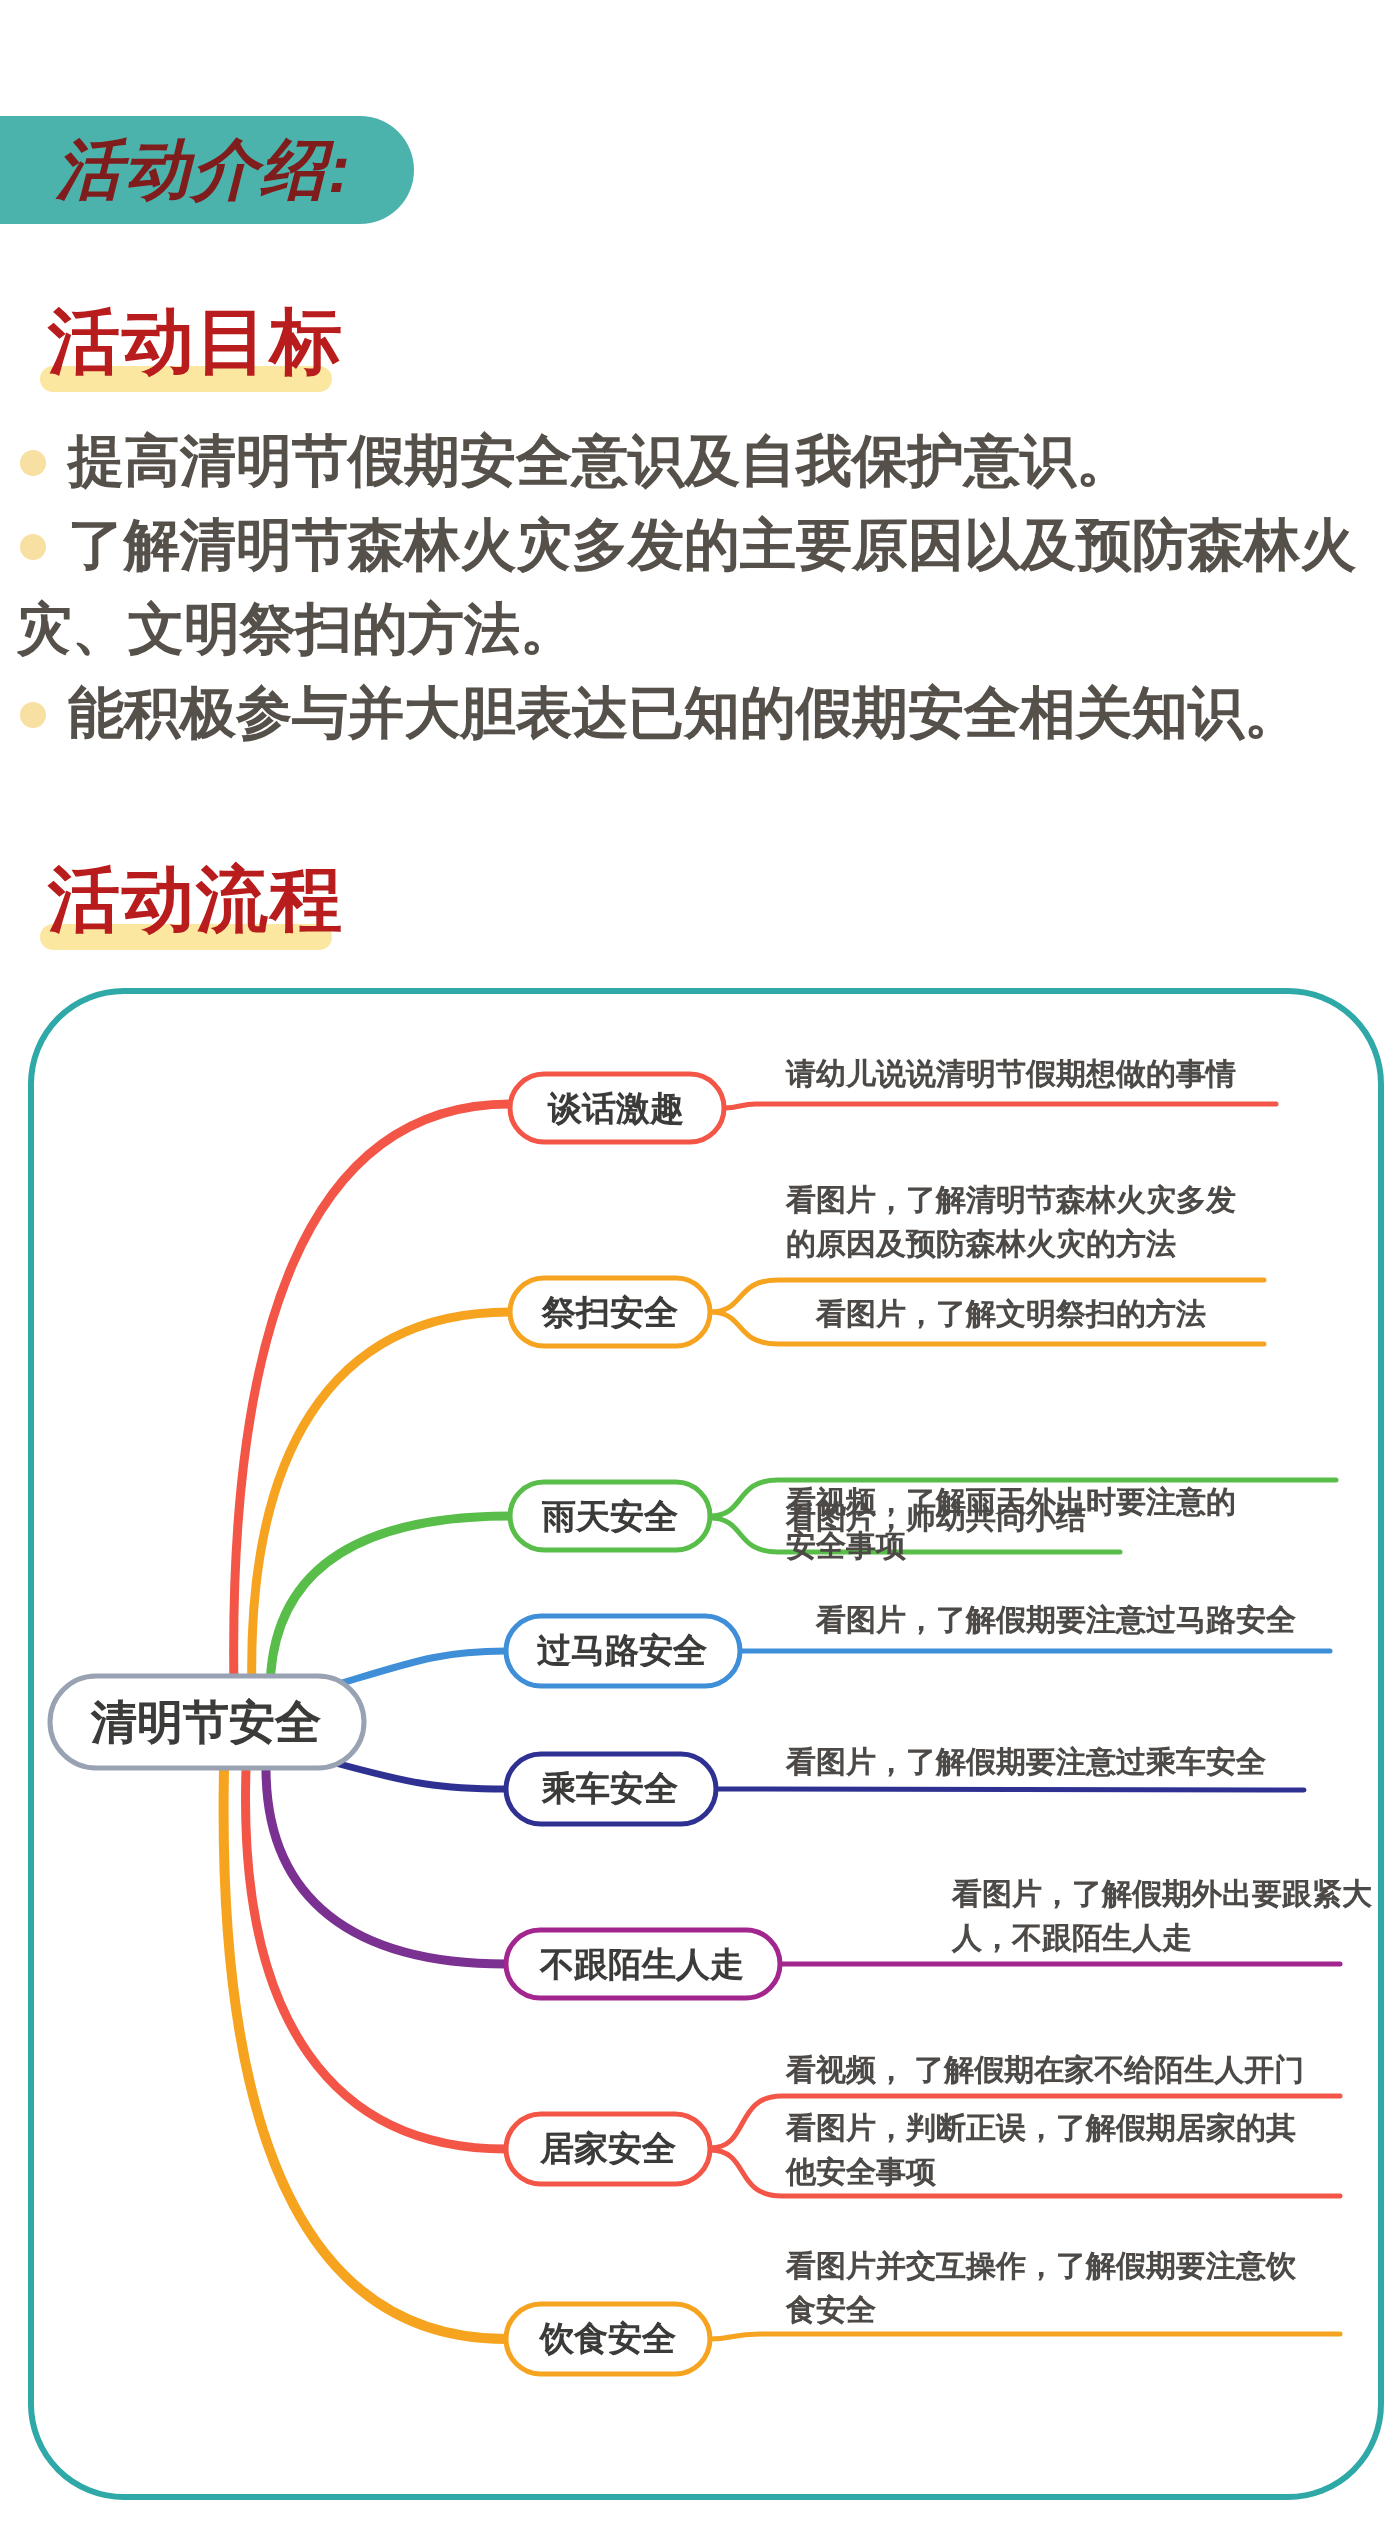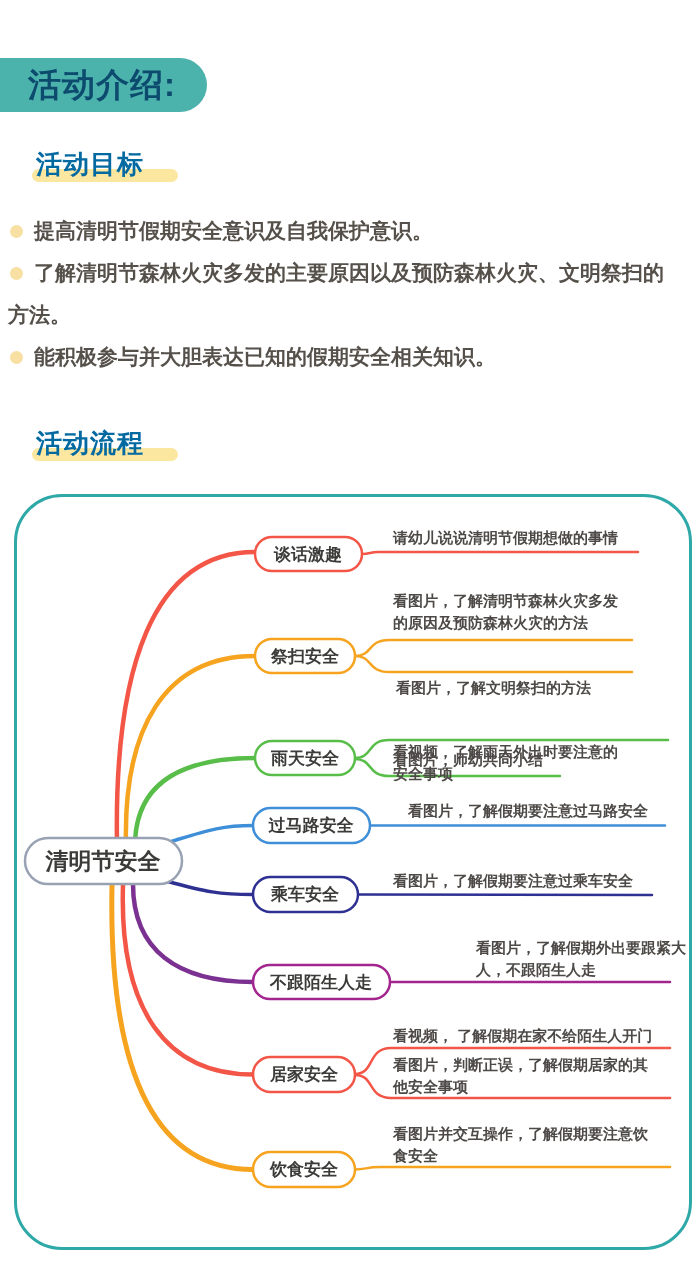--- a/index.html
+++ b/index.html
@@ -10,41 +10,41 @@
   }
   .page{position:relative;width:700px;height:1261px;overflow:hidden;background:#ffffff;}
 
   
   .banner{
     position:absolute;left:0;top:58px;width:207px;height:54px;
     background:#4cb2ac;border-radius:0 27px 27px 0;
   }
   .banner .banner-text{
     display:block;line-height:54px;padding-left:28px;
-    font-size:33px;font-weight:800;color:#0c4a6e;letter-spacing:1px;
+    font-size:33px;font-weight:800;color:#7f1d1d;letter-spacing:1px;font-style:italic;
   }
 
   
   .sec-title{
-    position:absolute;left:36px;font-size:26px;font-weight:800;color:#0369a1;
+    position:absolute;left:24px;font-size:36px;font-weight:800;color:#b91c1c;
     letter-spacing:1px;
   }
   .sec-title .bar{
     position:absolute;left:-4px;bottom:0px;width:146px;height:13px;
     background:#fbe7a0;border-radius:7px;
   }
   .sec-title .t{position:relative;}
 
   .title-goals{top:147px;}
   .title-process{top:426px;}
 
   
   .bullets{
     position:absolute;left:8px;top:210px;width:674px;
-    font-size:21px;line-height:42px;color:#55504a;font-weight:600;
+    font-size:28px;line-height:42px;color:#55504a;font-weight:600;
   }
   .bullet-item{position:relative;text-indent:26px;}
   .bullet-item .dot{
     position:absolute;left:2px;top:15px;width:13px;height:13px;
     border-radius:50%;background:#f8dfa2;
   }
 
   
   .map-box{
     position:absolute;left:14px;top:494px;width:678px;height:756px;
@@ -140,21 +140,21 @@
         <text class="node-label" x="291" y="270" text-anchor="middle">雨天安全</text>
         <text class="node-label" x="297" y="337" text-anchor="middle">过马路安全</text>
         <text class="node-label" x="291" y="406" text-anchor="middle">乘车安全</text>
         <text class="node-label" x="307" y="494" text-anchor="middle">不跟陌生人走</text>
         <text class="node-label" x="290" y="586" text-anchor="middle">居家安全</text>
         <text class="node-label" x="290" y="681" text-anchor="middle">饮食安全</text>
       </svg>
 
       <div class="leaf nowrap" style="left:379px;top:33px;text-align:center;">请幼儿说说清明节假期想做的事情</div>
       <div class="leaf" style="left:379px;top:96px;width:232px;">看图片，了解清明节森林火灾多发的原因及预防森林火灾的方法</div>
-      <div class="leaf nowrap" style="left:382px;top:153px;margin-top:30px;">看图片，了解文明祭扫的方法</div>
+      <div class="leaf nowrap" style="left:394px;top:153px;">看图片，了解文明祭扫的方法</div>
       <div class="leaf" style="left:379px;top:202px;width:232px;margin-top:45px;">看视频，了解雨天外出时要注意的安全事项</div>
       <div class="leaf nowrap" style="left:379px;top:255px;">看图片，师幼共同小结</div>
       <div class="leaf nowrap" style="left:394px;top:306px;">看图片，了解假期要注意过马路安全</div>
       <div class="leaf nowrap" style="left:379px;top:378px;font-family:Liberation Mono, monospace;">看图片，了解假期要注意过乘车安全</div>
       <div class="leaf" style="left:422px;top:443px;width:218px;margin-left:40px;">看图片，了解假期外出要跟紧大人，不跟陌生人走</div>
       <div class="leaf" style="left:379px;top:560px;width:266px;">看图片，判断正误，了解假期居家的其他安全事项</div>
       <div class="leaf nowrap" style="left:379px;top:531px;">看视频， 了解假期在家不给陌生人开门</div>
       <div class="leaf" style="left:379px;top:629px;width:266px;">看图片并交互操作，了解假期要注意饮食安全</div>
 
     </div>

